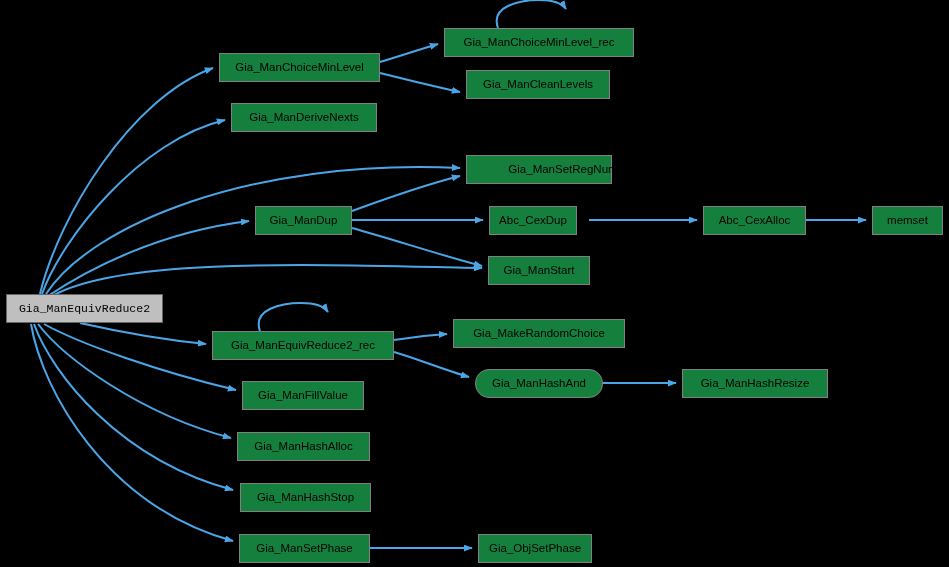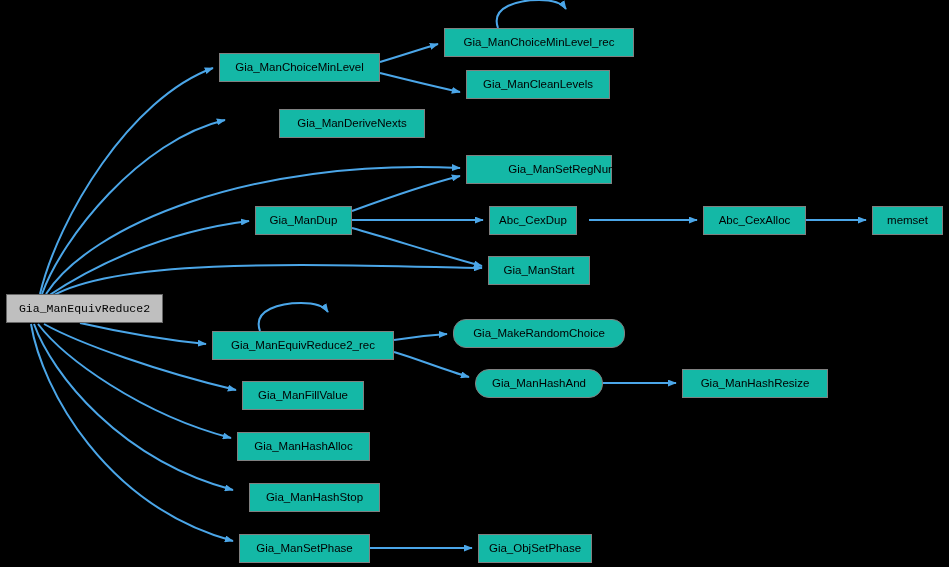--- a/index.html
+++ b/index.html
@@ -18,21 +18,21 @@
   #edge-layer {
     position: absolute;
     left: 0;
     top: 0;
     width: 949px;
     height: 567px;
   }
   .node {
     position: absolute;
     box-sizing: border-box;
-    background: #14b8a6;
+    background: #15803d;
     border: 1px solid #808080;
     color: #000000;
     font-size: 11.5px;
     line-height: 1;
     display: flex;
     align-items: center;
     justify-content: center;
     white-space: nowrap;
     letter-spacing: 0px;
     z-index: 5;
@@ -77,30 +77,30 @@
         <path d="M 394,352 C 418,359 444,370 469,377" marker-end="url(#arrowhead)" stroke="#4ba6e8"></path>
         <path d="M 603,383 C 630,383 656,383 676,383" marker-end="url(#arrowhead)" stroke="#4ba6e8"></path>
         <path d="M 370,548 C 402,548 444,548 472,548" marker-end="url(#arrowhead)" stroke="#4ba6e8"></path>
       </g>
   </svg>
   <div id="nodes-group">
       <div class="node root" style="left: 6px; top: 294px; width: 157px; height: 29px;">Gia_ManEquivReduce2</div>
       <div class="node" style="left: 219px; top: 53px; width: 161px; height: 29px;">Gia_ManChoiceMinLevel</div>
       <div class="node" style="left: 444px; top: 28px; width: 190px; height: 29px;">Gia_ManChoiceMinLevel_rec</div>
       <div class="node" style="left: 466px; top: 70px; width: 144px; height: 29px;">Gia_ManCleanLevels</div>
-      <div class="node" style="left: 231px; top: 109px; width: 146px; height: 29px; margin-left: 48px;">Gia_ManDeriveNexts</div>
+      <div class="node" style="left: 231px; top: 103px; width: 146px; height: 29px;">Gia_ManDeriveNexts</div>
       <div class="node" style="left: 466px; top: 155px; width: 146px; height: 29px; padding-left: 48px;">Gia_ManSetRegNum</div>
       <div class="node" style="left: 255px; top: 206px; width: 97px; height: 29px;">Gia_ManDup</div>
       <div class="node" style="left: 489px; top: 206px; width: 88px; height: 29px;">Abc_CexDup</div>
       <div class="node" style="left: 703px; top: 206px; width: 103px; height: 29px; text-align: right;">Abc_CexAlloc</div>
       <div class="node" style="left: 872px; top: 206px; width: 71px; height: 29px; text-align: right;">memset</div>
       <div class="node" style="left: 488px; top: 256px; width: 102px; height: 29px;">Gia_ManStart</div>
       <div class="node" style="left: 212px; top: 331px; width: 182px; height: 29px;">Gia_ManEquivReduce2_rec</div>
-      <div class="node" style="left: 453px; top: 319px; width: 172px; height: 29px; border-radius: 13px;">Gia_MakeRandomChoice</div>
+      <div class="node" style="left: 453px; top: 319px; width: 172px; height: 29px;">Gia_MakeRandomChoice</div>
       <div class="node" style="left: 475px; top: 369px; width: 128px; height: 29px; border-radius: 14px;">Gia_ManHashAnd</div>
       <div class="node" style="left: 682px; top: 369px; width: 146px; height: 29px;">Gia_ManHashResize</div>
       <div class="node" style="left: 242px; top: 381px; width: 122px; height: 29px;">Gia_ManFillValue</div>
       <div class="node" style="left: 237px; top: 432px; width: 133px; height: 29px;">Gia_ManHashAlloc</div>
-      <div class="node" style="left: 249px; top: 483px; width: 131px; height: 29px;">Gia_ManHashStop</div>
+      <div class="node" style="left: 240px; top: 483px; width: 131px; height: 29px;">Gia_ManHashStop</div>
       <div class="node" style="left: 239px; top: 534px; width: 131px; height: 29px;">Gia_ManSetPhase</div>
       <div class="node" style="left: 478px; top: 534px; width: 114px; height: 29px;">Gia_ObjSetPhase</div>
     </div>
 </div>
 
 </body></html>

